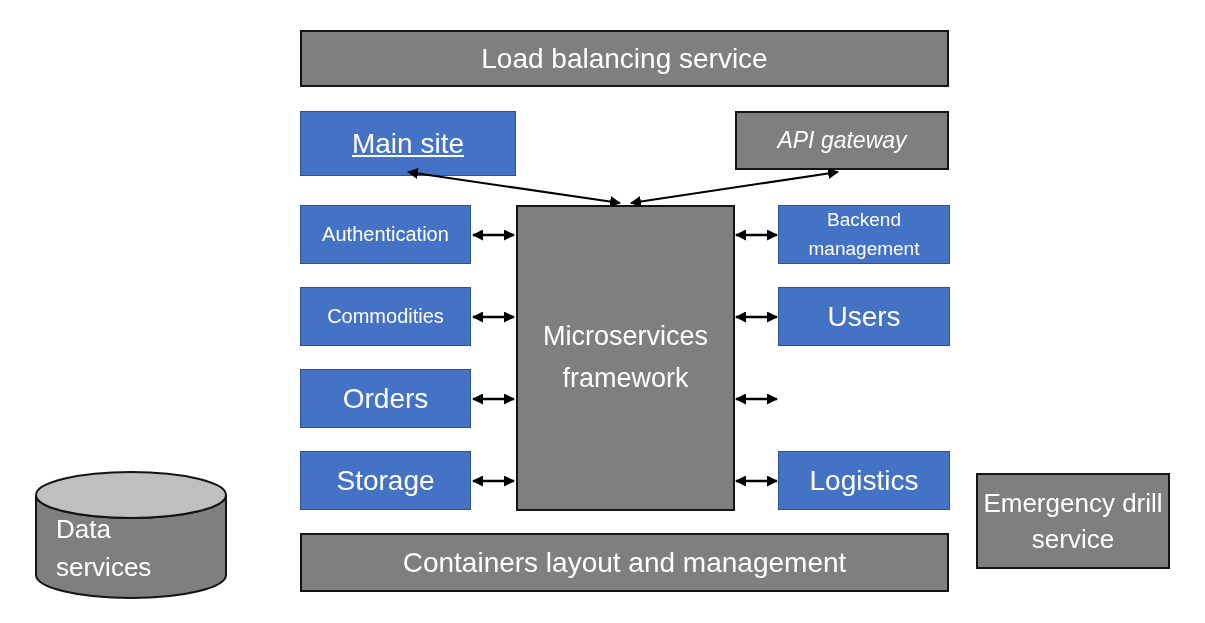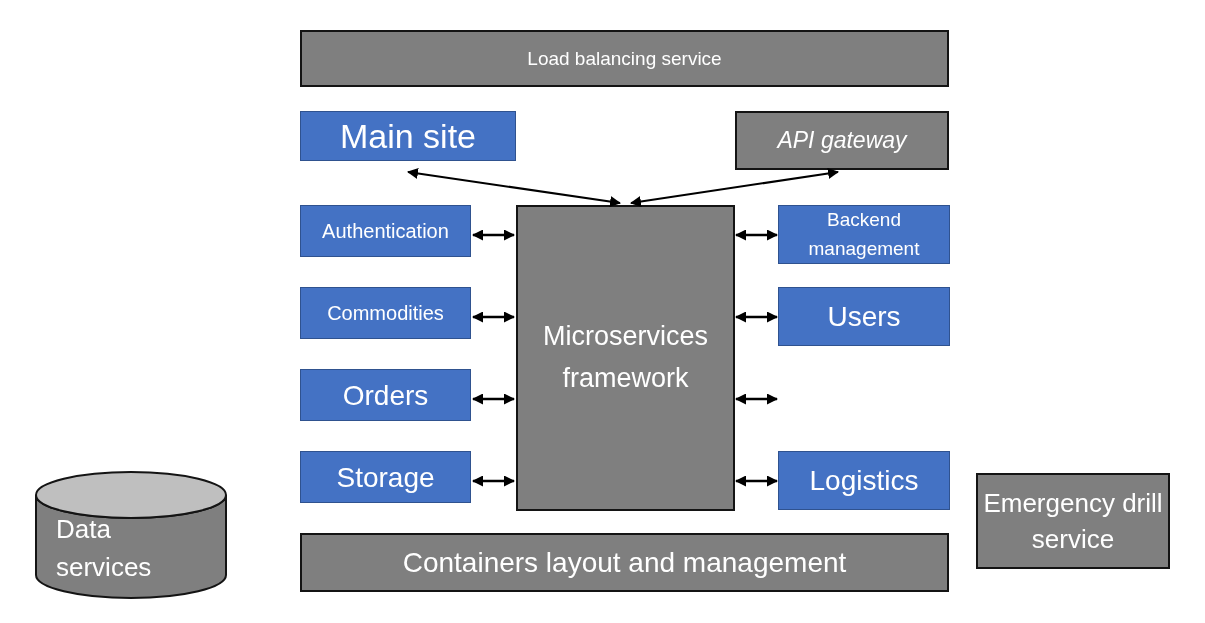--- a/index.html
+++ b/index.html
@@ -20,27 +20,27 @@
   }
   .gray{
     background:var(--gray,#7F7F7F);
     border:2px solid #141414;
   }
   .blue{
     background:var(--blue,#4472C4);
     border:1.5px solid var(--blue-border,#2F528F);
   }
   
-  #n-loadbal{left:300px;top:30px;width:649px;height:57px;font-size:19px;}
-  #n-mainsite{left:300px;top:111px;width:216px;height:50px;font-size:34px;}
+  #n-loadbal{left:300px;top:30px;width:649px;height:57px;font-size:28px;}
+  #n-mainsite{left:300px;top:111px;width:216px;height:65px;font-size:28px;text-decoration:underline;}
   #n-apigw{left:735px;top:111px;width:214px;height:59px;font-size:23px;font-style:italic;}
   
   #n-framework{left:516px;top:205px;width:219px;height:306px;font-size:27px;line-height:1.55;padding:8px 6px;}
   
-  .svc-l{left:300px;width:171px;height:52px;}
+  .svc-l{left:300px;width:171px;height:59px;}
   .svc-r{left:778px;width:172px;height:59px;}
   .row1{top:205px}.row2{top:287px}.row3{top:369px}.row4{top:451px}
   .fs-s{font-size:20px;}
   .fs-xs{font-size:19px;line-height:1.5;padding:0 8px;}
   .fs-l{font-size:28px;}
   
   #n-containers{left:300px;top:533px;width:649px;height:59px;font-size:28px;}
   #n-emergency{left:976px;top:473px;width:194px;height:96px;font-size:26px;line-height:1.4;}
   
   #n-cylinder{position:absolute;left:34px;top:470px;width:194px;height:130px;}

